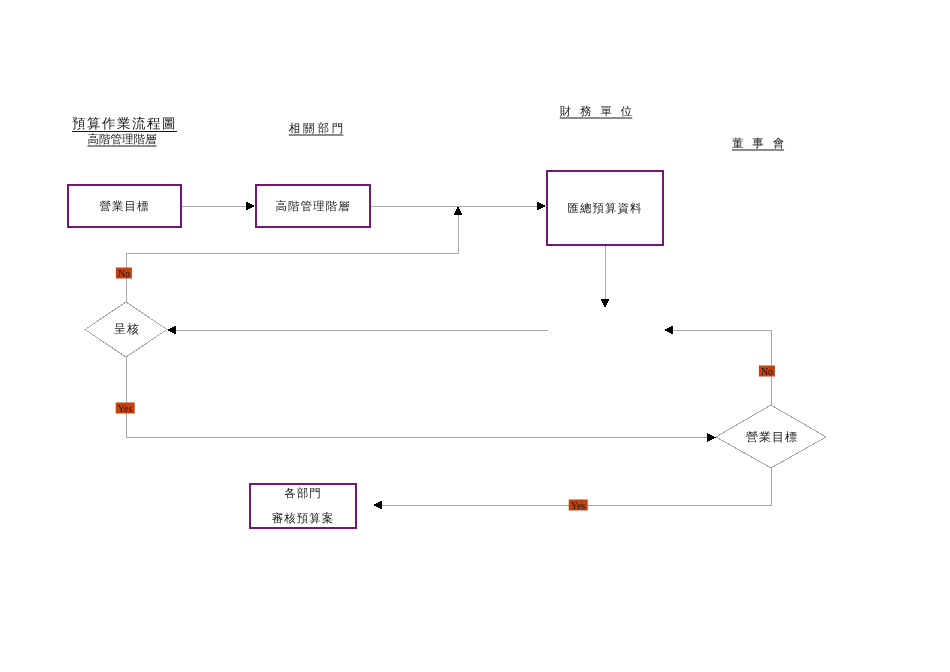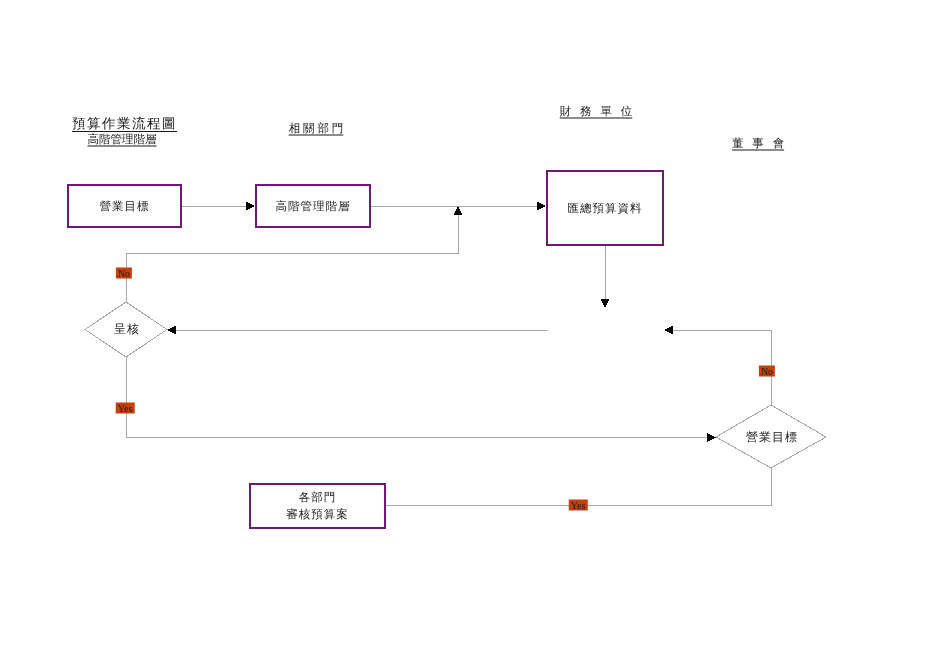--- a/index.html
+++ b/index.html
@@ -115,21 +115,21 @@
 
   <div class="node" style="left:67px; top:184px; width:115px; height:44px;">
     <span>營業目標</span>
   </div>
   <div class="node" style="left:255px; top:184px; width:116px; height:44px;">
     <span>高階管理階層</span>
   </div>
   <div class="node" style="left:546px; top:170px; width:118px; height:76px;">
     <span>匯總預算資料</span>
   </div>
-  <div class="node" style="left:249px; top:483px; width:137px; height:46px;">
+  <div class="node" style="left:249px; top:483px; width:108px; height:46px;justify-content:space-between;">
     <span>各部門</span>
     <span>審核預算案</span>
   </div>
 
   <div class="diamond-label" style="left:127px; top:329px;">呈核</div>
   <div class="diamond-label" style="left:772px; top:437px;">營業目標</div>
 
   <div class="edge-label" style="left:124px; top:273px;">No</div>
   <div class="edge-label" style="left:125px; top:408px;">Yes</div>
   <div class="edge-label" style="left:767px; top:371px;">No</div>

